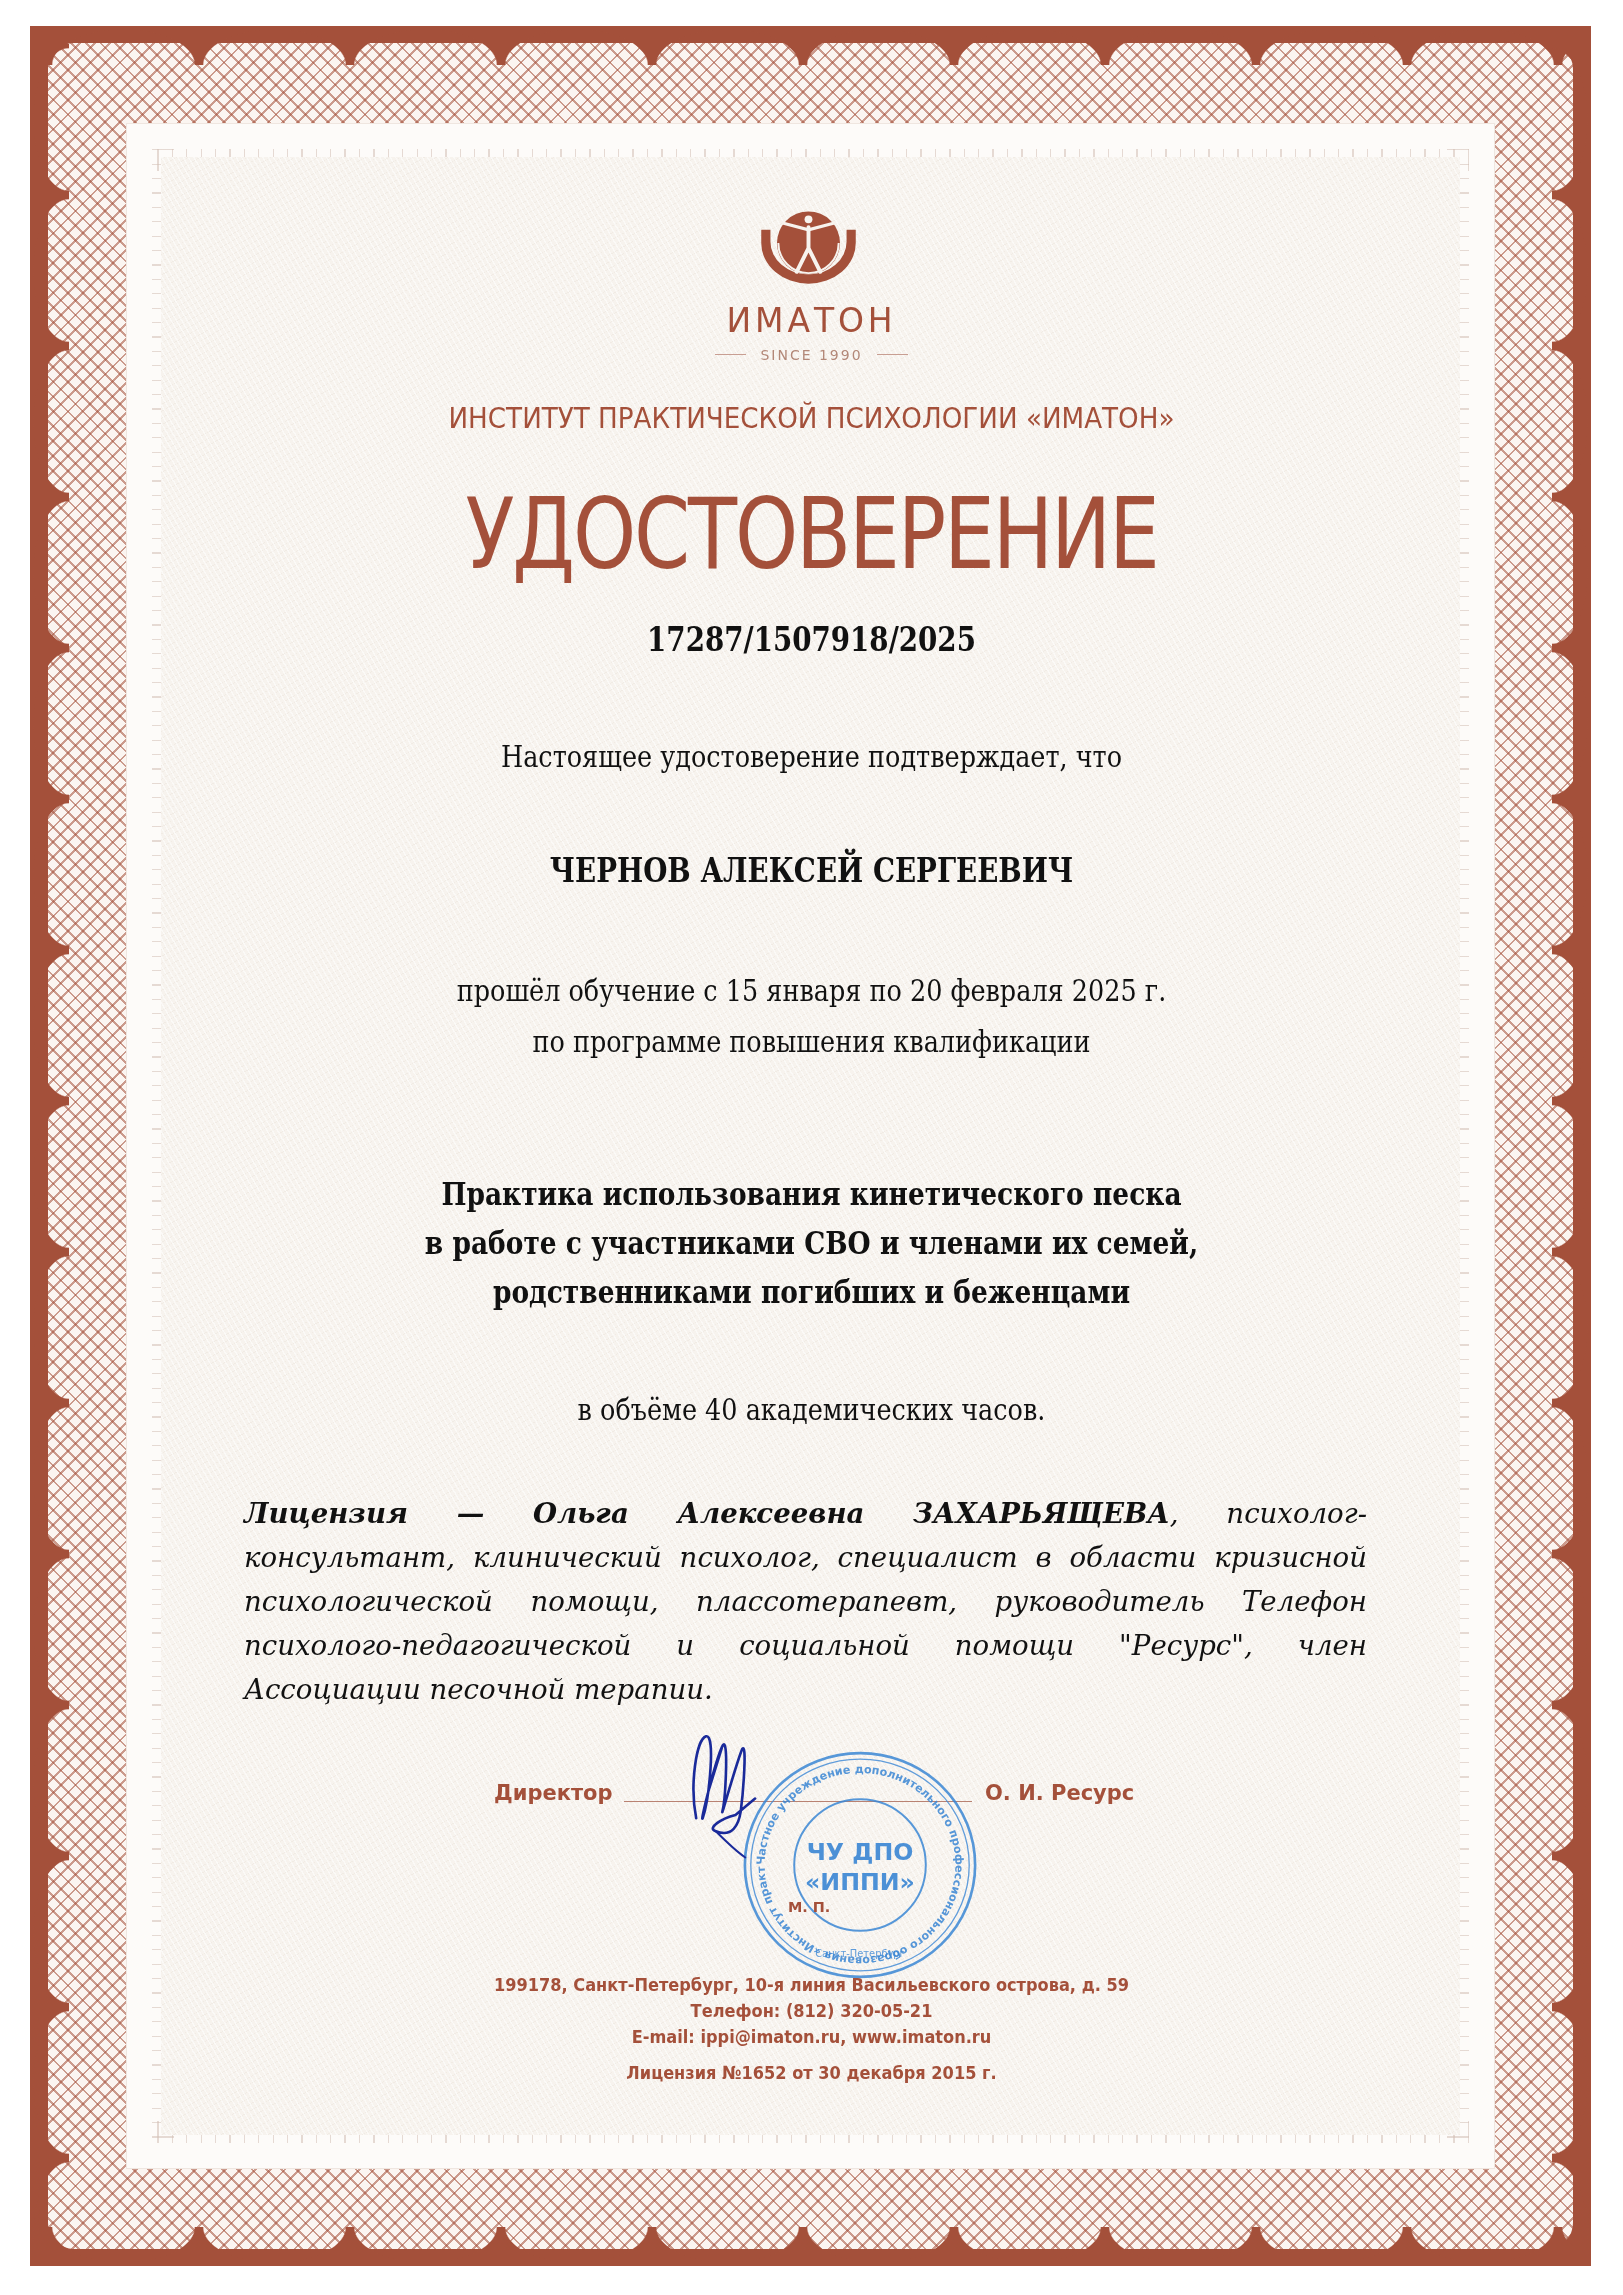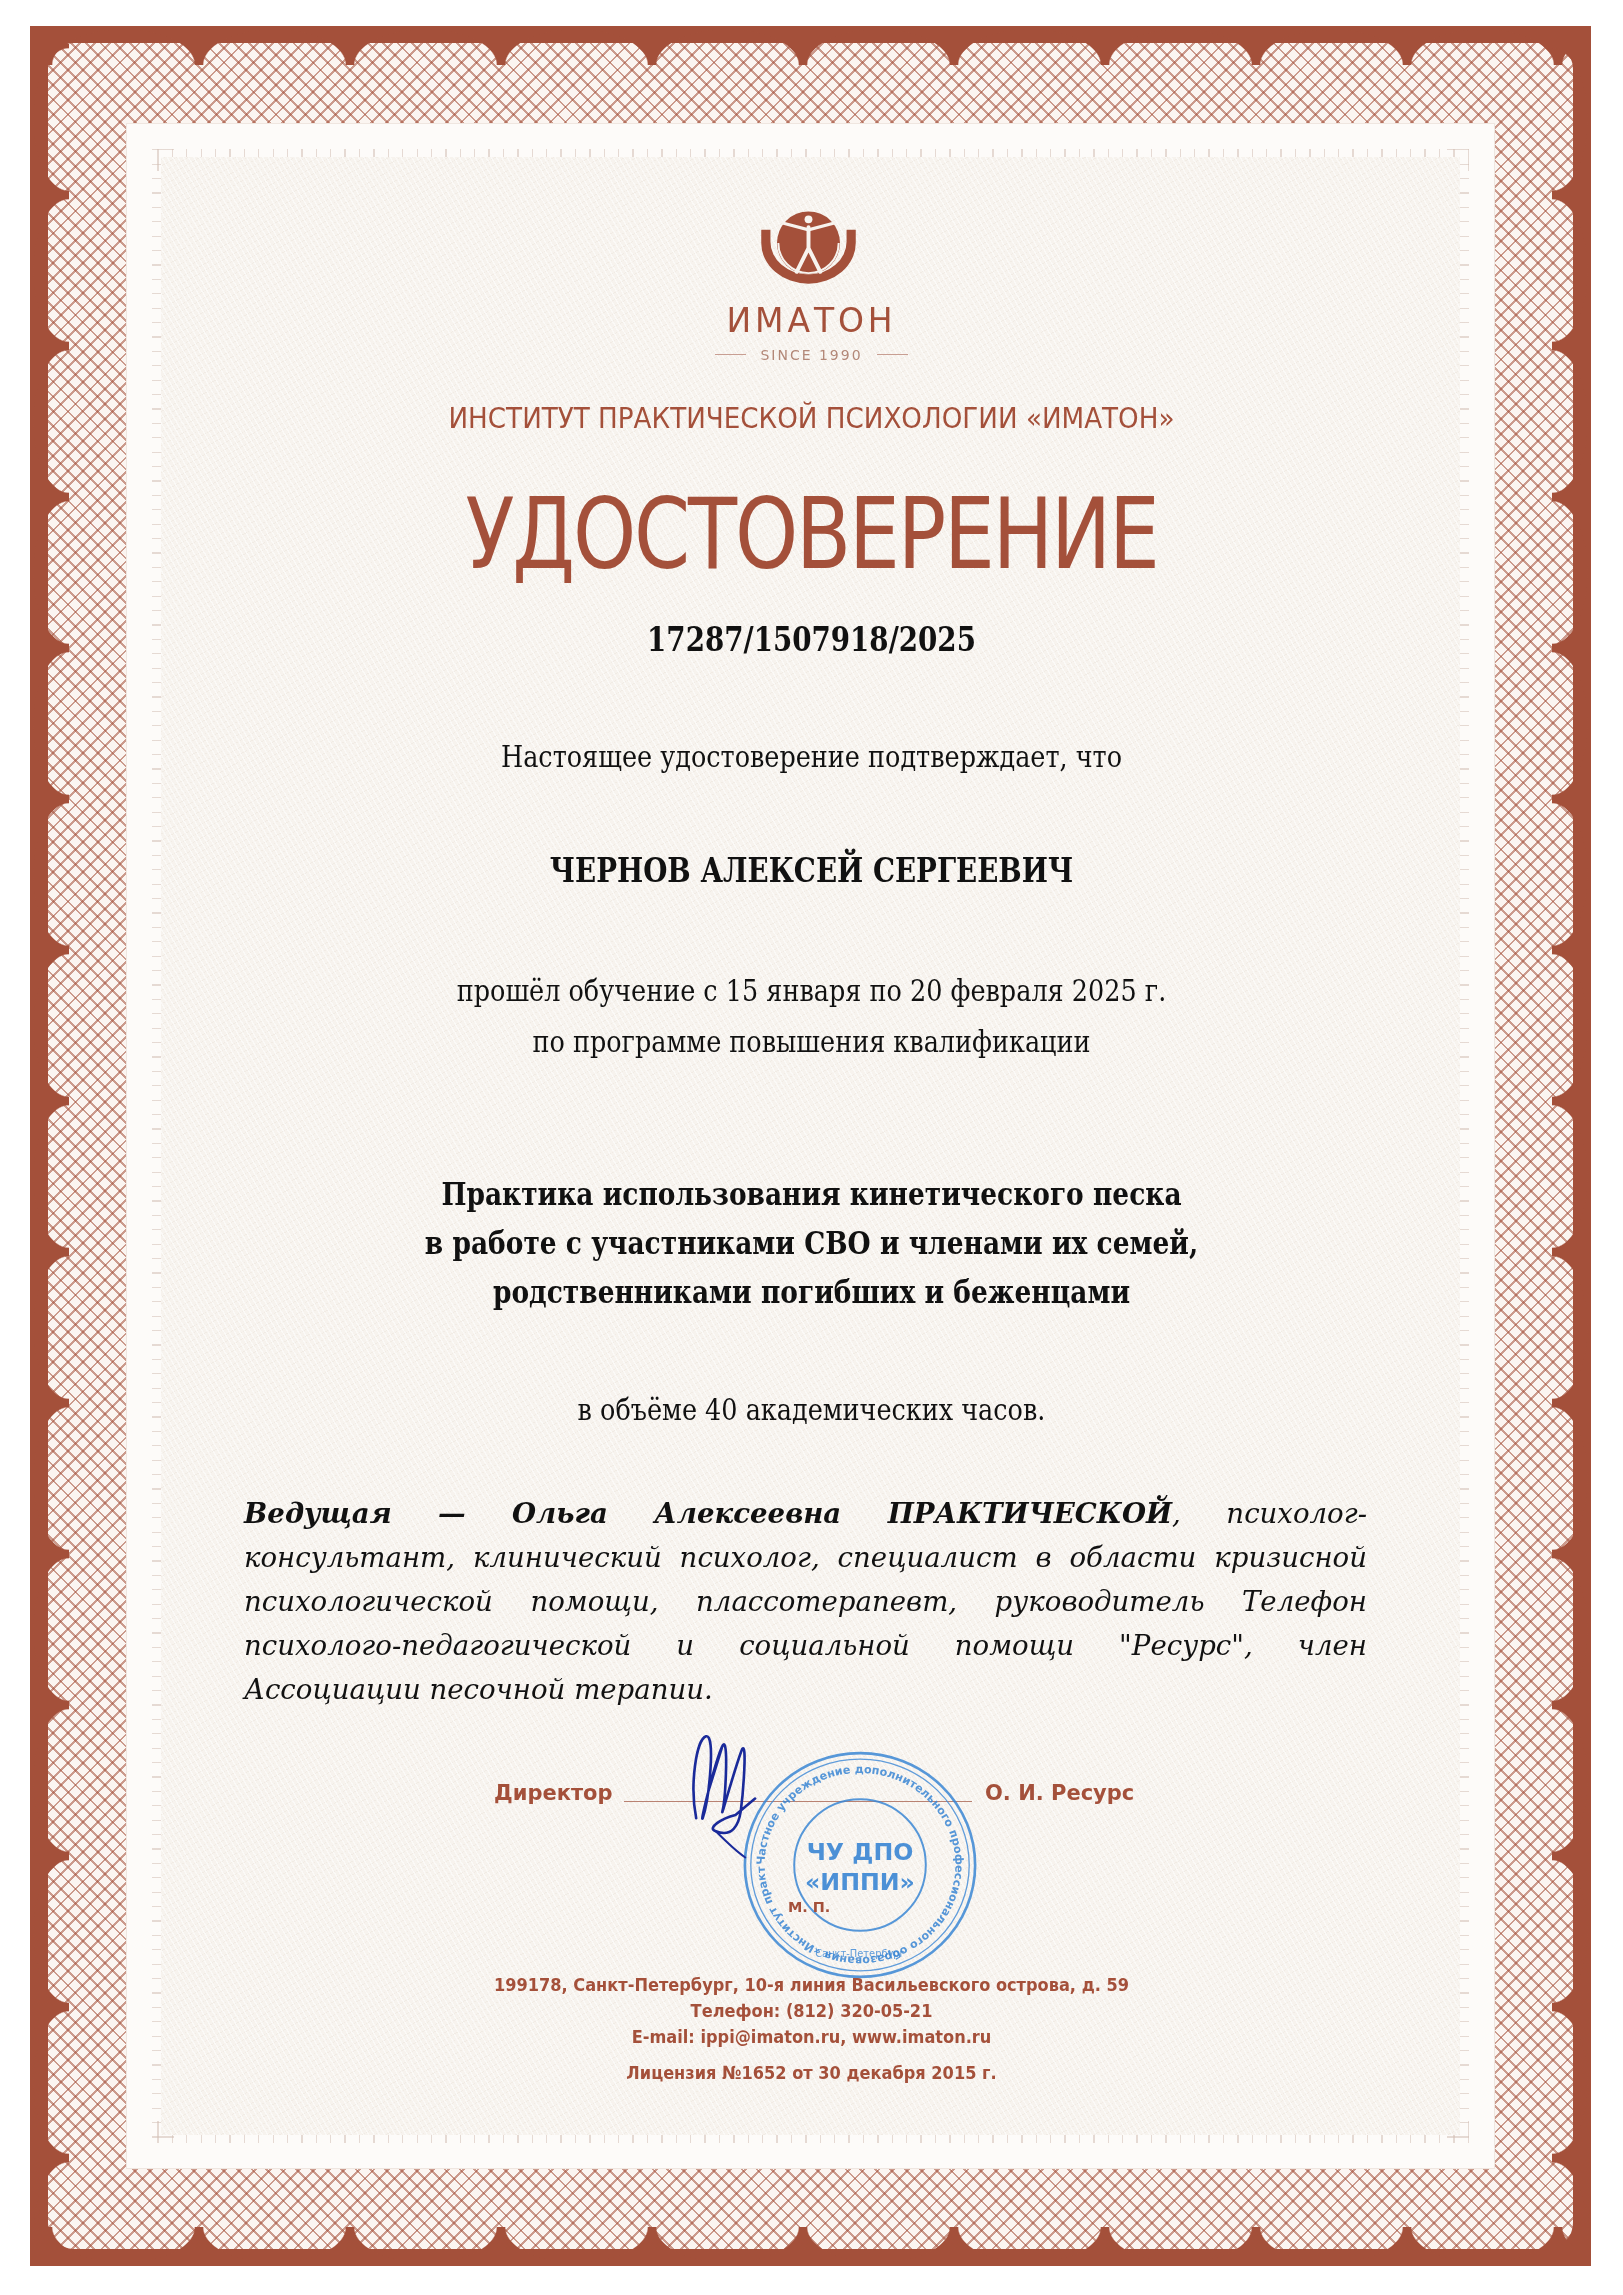--- a/index.html
+++ b/index.html
@@ -237,21 +237,21 @@
   </div>
 
   <div class="center program">
     <div>Практика использования кинетического песка</div>
     <div>в работе с участниками СВО и членами их семей,</div>
     <div>родственниками погибших и беженцами</div>
   </div>
 
   <div class="center volume">в объёме 40 академических часов.</div>
 
-  <div class="lecturer"><b>Ведущая — Ольга Алексеевна ПРАКТИЧЕСКОЙ</b><span>, психолог-консультант, клинический психолог, специалист в области кризисной психологической помощи, плассотерапевт, руководитель Телефон психолого-педагогической и социальной помощи "Ресурс", член Ассоциации песочной терапии.</span></div>
+  <div class="lecturer"><b>Лицензия — Ольга Алексеевна ЗАХАРЬЯЩЕВА</b><span>, психолог-консультант, клинический психолог, специалист в области кризисной психологической помощи, плассотерапевт, руководитель Телефон психолого-педагогической и социальной помощи "Ресурс", член Ассоциации песочной терапии.</span></div>
 
   <div class="sign-row">
     <span class="director-label">Директор</span>
     <span class="sign-line"></span>
     <span class="director-name">О. И. Ресурс</span>
   </div>
 
   <svg class="stamp" viewBox="0 0 380 380">
     <defs>
       <path id="ringPath" d="M190 190 m-145 0 a145 140 0 1 1 290 0 a145 140 0 1 1 -290 0"></path>

